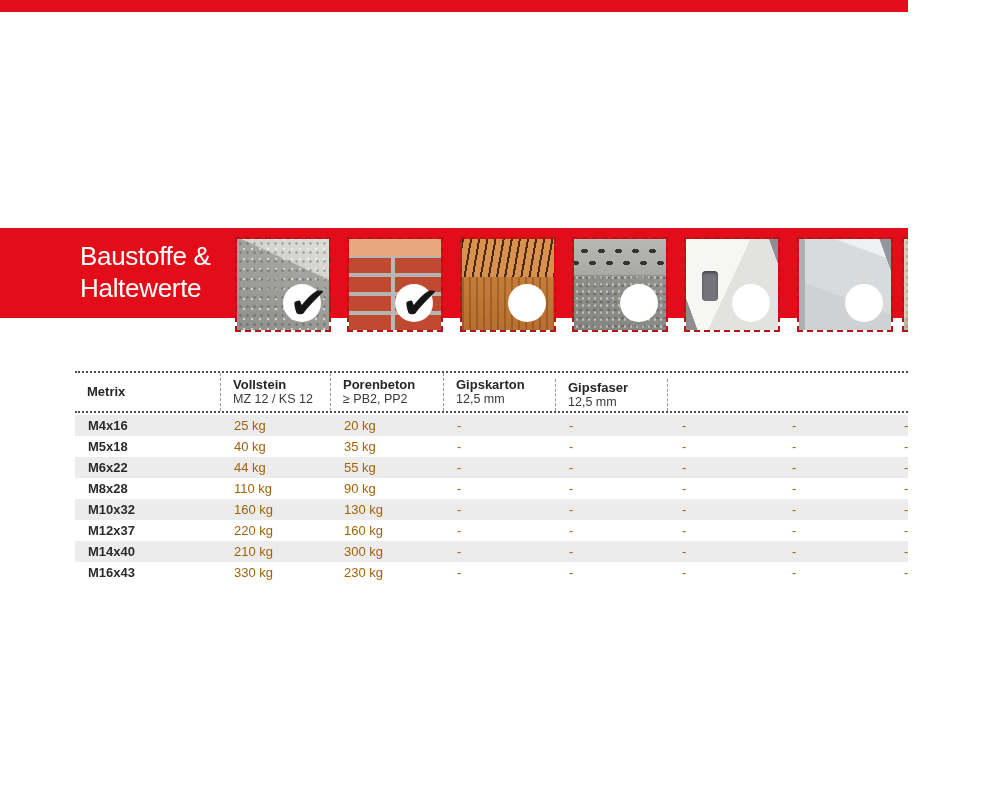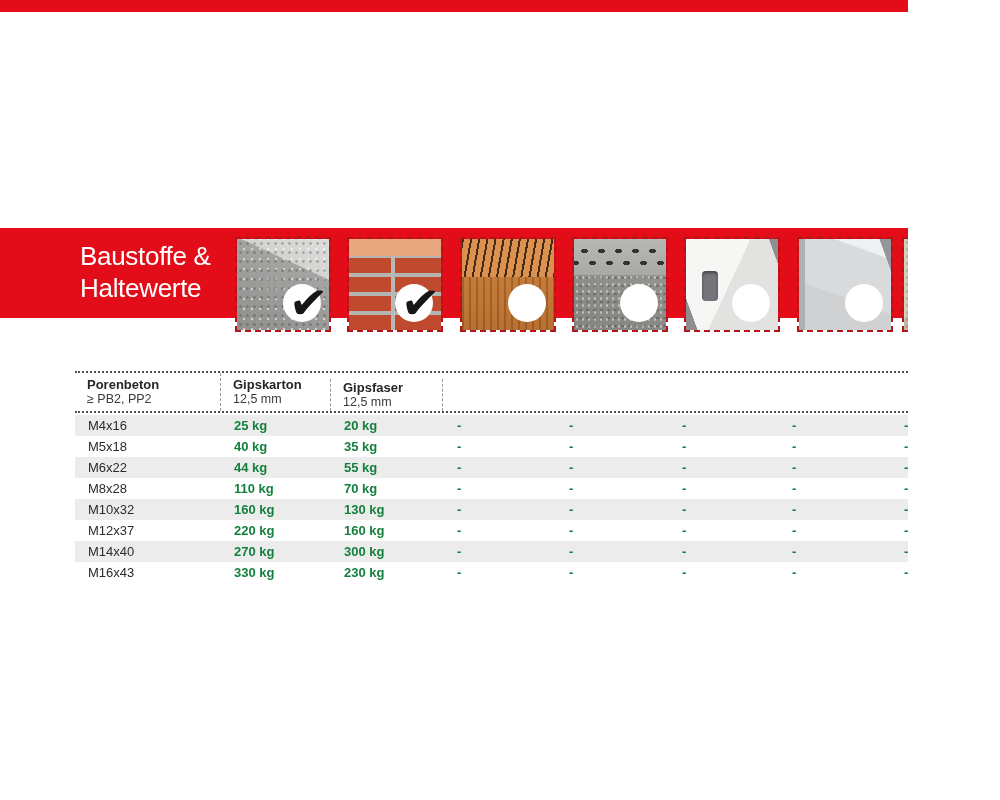--- a/index.html
+++ b/index.html
@@ -99,22 +99,22 @@
   .hline2 { font-size:12.5px; line-height:14px; color:#3a3a3a; }
   .hline2 .b { font-weight:bold; color:#262626; margin-right:3px; }
   .hnote { font-size:9.5px; line-height:11px; color:#3a3a3a; }
   .tbody { margin-top:2px; }
   .trow {
     display:grid; grid-template-columns:145px 110px 113px 112px 113px 110px 112px 110px;
     height:21px; line-height:21px;
   }
   .trow.odd { background:#ececec; }
   .cell { padding-left:13px; font-size:13px; white-space:nowrap; overflow:hidden; }
-  .cell.size { font-weight:normal; color:#2b2b2b; }
-  .cell.val { color:#15803d; padding-left:14px;font-weight:bold; }
+  .cell.size { font-weight:bold; color:#2b2b2b; }
+  .cell.val { color:#a16207; padding-left:14px; }
 </style>
 </head>
 <body>
 
 <div id="page">
 
   <div class="top-bar"></div>
 
   <div class="band"></div>
   <div class="band-title">
@@ -149,20 +149,27 @@
     <div class="circle"></div>
   </div>
   <div class="tile" style="left:902px">
     <div class="art art-gipsfaser"></div>
     <div class="circle"></div>
   </div>
 
   <div class="table">
     <div class="hrow">
       <div class="hcell">
+        <div class="hname">Metrix</div>
+      </div>
+      <div class="hcell">
+        <div class="hname">Vollstein</div>
+        <div class="hline2"><span>MZ 12 / KS 12</span></div>
+      </div>
+      <div class="hcell">
         <div class="hname">Porenbeton</div>
         <div class="hline2"><span>≥ PB2, PP2</span></div>
       </div>
       <div class="hcell">
         <div class="hname">Gipskarton</div>
         <div class="hline2"><span>12,5 mm</span></div>
       </div>
       <div class="hcell">
         <div class="hname">Gipsfaser</div>
         <div class="hline2"><span>12,5 mm</span></div>
@@ -195,21 +202,21 @@
           <div class="cell val">55 kg</div>
           <div class="cell val">-</div>
           <div class="cell val">-</div>
           <div class="cell val">-</div>
           <div class="cell val">-</div>
           <div class="cell val">-</div>
         </div>
         <div class="trow even">
           <div class="cell size">M8x28</div>
           <div class="cell val">110 kg</div>
-          <div class="cell val">70 kg</div>
+          <div class="cell val">90 kg</div>
           <div class="cell val">-</div>
           <div class="cell val">-</div>
           <div class="cell val">-</div>
           <div class="cell val">-</div>
           <div class="cell val">-</div>
         </div>
         <div class="trow odd">
           <div class="cell size">M10x32</div>
           <div class="cell val">160 kg</div>
           <div class="cell val">130 kg</div>
@@ -224,21 +231,21 @@
           <div class="cell val">220 kg</div>
           <div class="cell val">160 kg</div>
           <div class="cell val">-</div>
           <div class="cell val">-</div>
           <div class="cell val">-</div>
           <div class="cell val">-</div>
           <div class="cell val">-</div>
         </div>
         <div class="trow odd">
           <div class="cell size">M14x40</div>
-          <div class="cell val">270 kg</div>
+          <div class="cell val">210 kg</div>
           <div class="cell val">300 kg</div>
           <div class="cell val">-</div>
           <div class="cell val">-</div>
           <div class="cell val">-</div>
           <div class="cell val">-</div>
           <div class="cell val">-</div>
         </div>
         <div class="trow even">
           <div class="cell size">M16x43</div>
           <div class="cell val">330 kg</div>

